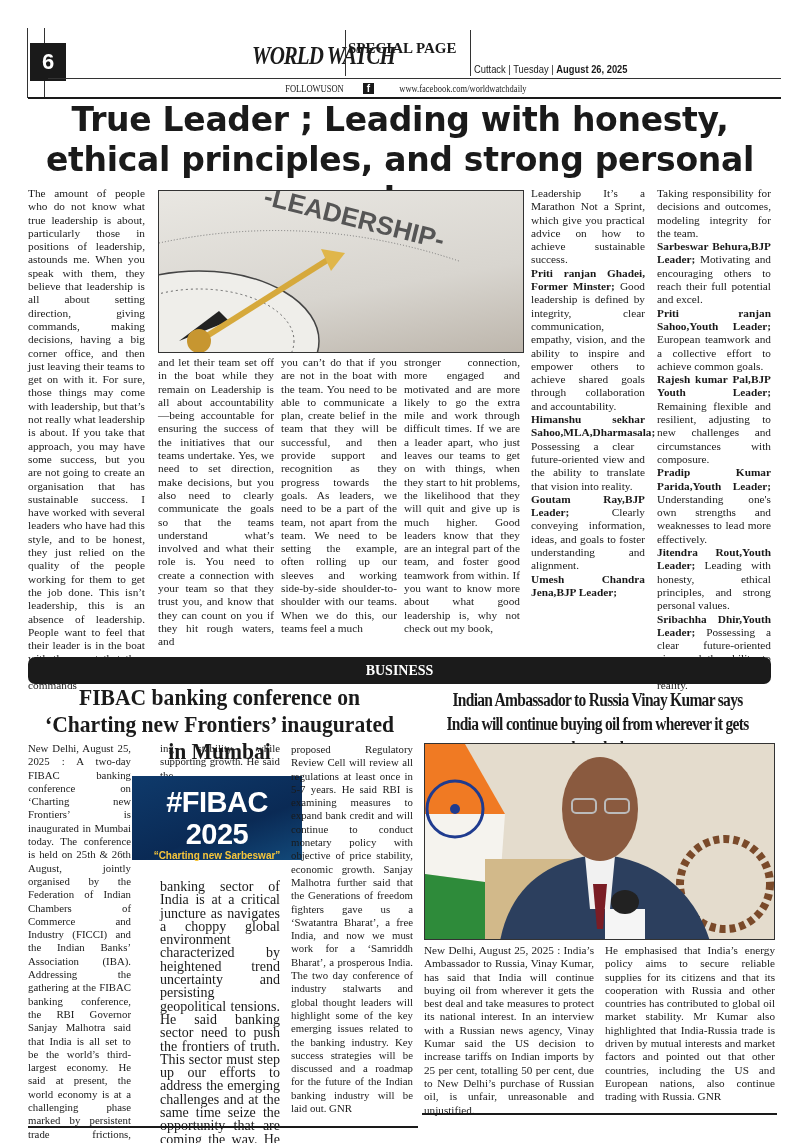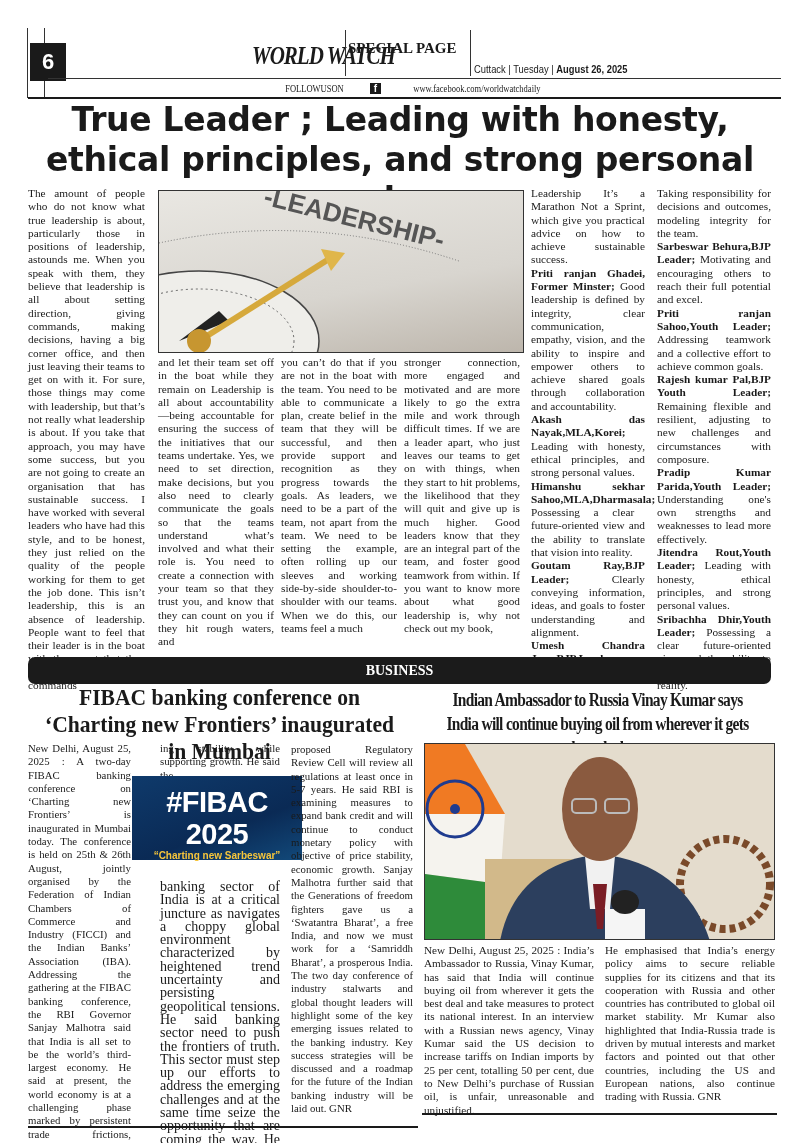--- a/index.html
+++ b/index.html
@@ -6,21 +6,21 @@
   body { width: 800px; height: 1143px; background: #fff; font-family: "Liberation Serif", serif; color: #1a1a1a; position: relative; overflow: hidden; }
   .abs { position: absolute; }
   
   .page-num { left: 30px; top: 43px; width: 36px; height: 38px; background: #1a1a1a; color: #fff; font-family: "Liberation Sans", sans-serif; font-weight: bold; font-size: 22px; display: flex; align-items: center; justify-content: center; }
   .vline { background: #333; width: 1px; }
   .hline { background: #333; height: 1px; }
   .logo { left: 252px; top: 44px; font-family: "Liberation Serif", serif; font-weight: bold; font-size: 21px; letter-spacing: -1px; font-style: italic; transform: scaleY(1.2); }
   .special { left: 348px; top: 40px; font-weight: bold; font-size: 15px; }
   .dateline { left: 474px; top: 63px; font-size: 11px; font-family: "Liberation Sans", sans-serif; transform: scaleX(0.85); transform-origin: left; }
   .dateline b { font-weight: bold; }
-  .follow { left: 280px; top: 83px; font-size: 10px; display: flex; align-items: center; gap: 21px; }
+  .follow { left: 280px; top: 83px; font-size: 10px; display: flex; align-items: center; gap: 14px; }
   .fb-icon { width: 11px; height: 11px; background: #1a1a1a; color: #fff; font-family: "Liberation Sans", sans-serif; font-weight: bold; font-size: 10px; display: inline-flex; align-items: flex-end; justify-content: center; line-height: 1; }
   .follow .label { transform: scaleX(0.85); display: inline-block; }
   
   .main-title { left: 20px; top: 100px; width: 760px; text-align: center; font-family: "DejaVu Sans", sans-serif; font-weight: bold; font-size: 33px; line-height: 40px; letter-spacing: -0.3px; }
   
   .col { font-size: 11.3px; line-height: 13.3px; text-align: justify; }
   .col p { margin: 0; }
   .name { font-weight: bold; }
   .img-leader { left: 158px; top: 190px; width: 366px; height: 163px; border: 1px solid #333; overflow: hidden; background: linear-gradient(170deg, #e9e7e2 0%, #d8d5cf 60%, #bdb6ac 100%); }
   
@@ -81,30 +81,29 @@
 <div class="abs col" style="left:281px;top:356px;width:116px;">
   <p>you can’t do that if you are not in the boat with the team. You need to be able to communicate a plan, create belief in the team that they will be successful, and then provide support and recognition as they progress towards the goals. As leaders, we need to be a part of the team, not apart from the team. We need to be setting the example, often rolling up our sleeves and working side-by-side shoulder-to-shoulder with our teams. When we do this, our teams feel a much</p>
 </div>
 <div class="abs col" style="left:404px;top:356px;width:116px;">
   <p>stronger connection, more engaged and motivated and are more likely to go the extra mile and work through difficult times. If we are a leader apart, who just leaves our teams to get on with things, when they start to hit problems, the likelihood that they will quit and give up is much higher. Good leaders know that they are an integral part of the team, and foster good teamwork from within. If you want to know more about what good leadership is, why not check out my book,</p>
 </div>
 
 <div class="abs col" style="left:531px;top:187px;width:114px;">
   <p>Leadership It’s a Marathon Not a Sprint, which give you practical advice on how to achieve sustainable success.</p>
   <p><span class="name">Priti ranjan Ghadei, Former Minster;</span><span> Good leadership is defined by integrity, clear communication, empathy, vision, and the ability to inspire and empower others to achieve shared goals through collaboration and accountability.</span></p>
-  <p><span class="name">Akash das Nayak,MLA,Korei;</span><span> Leading with honesty, ethical principles, and strong personal values.</span></p>
   <p><span class="name">Himanshu sekhar Sahoo,MLA,Dharmasala;</span><span> Possessing a clear future-oriented view and the ability to translate that vision into reality.</span></p>
   <p><span class="name">Goutam Ray,BJP Leader;</span><span> Clearly conveying information, ideas, and goals to foster understanding and alignment.</span></p>
   <p><span class="name">Umesh Chandra Jena,BJP Leader;</span></p>
 </div>
 
 <div class="abs col" style="left:657px;top:187px;width:114px;">
   <p><span> Taking responsibility for decisions and outcomes, modeling integrity for the team.</span></p>
   <p><span class="name">Sarbeswar Behura,BJP Leader;</span><span> Motivating and encouraging others to reach their full potential and excel.</span></p>
-  <p><span class="name">Priti ranjan Sahoo,Youth Leader;</span><span> Addressing teamwork and a collective effort to achieve common goals.</span></p>
+  <p><span class="name">Priti ranjan Sahoo,Youth Leader;</span><span> European teamwork and a collective effort to achieve common goals.</span></p>
   <p><span class="name">Rajesh kumar Pal,BJP Youth Leader;</span><span> Remaining flexible and resilient, adjusting to new challenges and circumstances with composure.</span></p>
   <p><span class="name">Pradip Kumar Parida,Youth Leader;</span><span> Understanding one's own strengths and weaknesses to lead more effectively.</span></p>
   <p><span class="name">Jitendra Rout,Youth Leader;</span><span> Leading with honesty, ethical principles, and strong personal values.</span></p>
   <p><span class="name">Sribachha Dhir,Youth Leader;</span><span> Possessing a clear future-oriented view and the ability to translate that vision into reality.</span></p>
 </div>
 
 <div class="abs biz-band">BUSINESS</div>
 
 <h2 class="abs h-fibac">FIBAC banking conference on ‘Charting new Frontiers’ inaugurated in Mumbai</h2>
 

